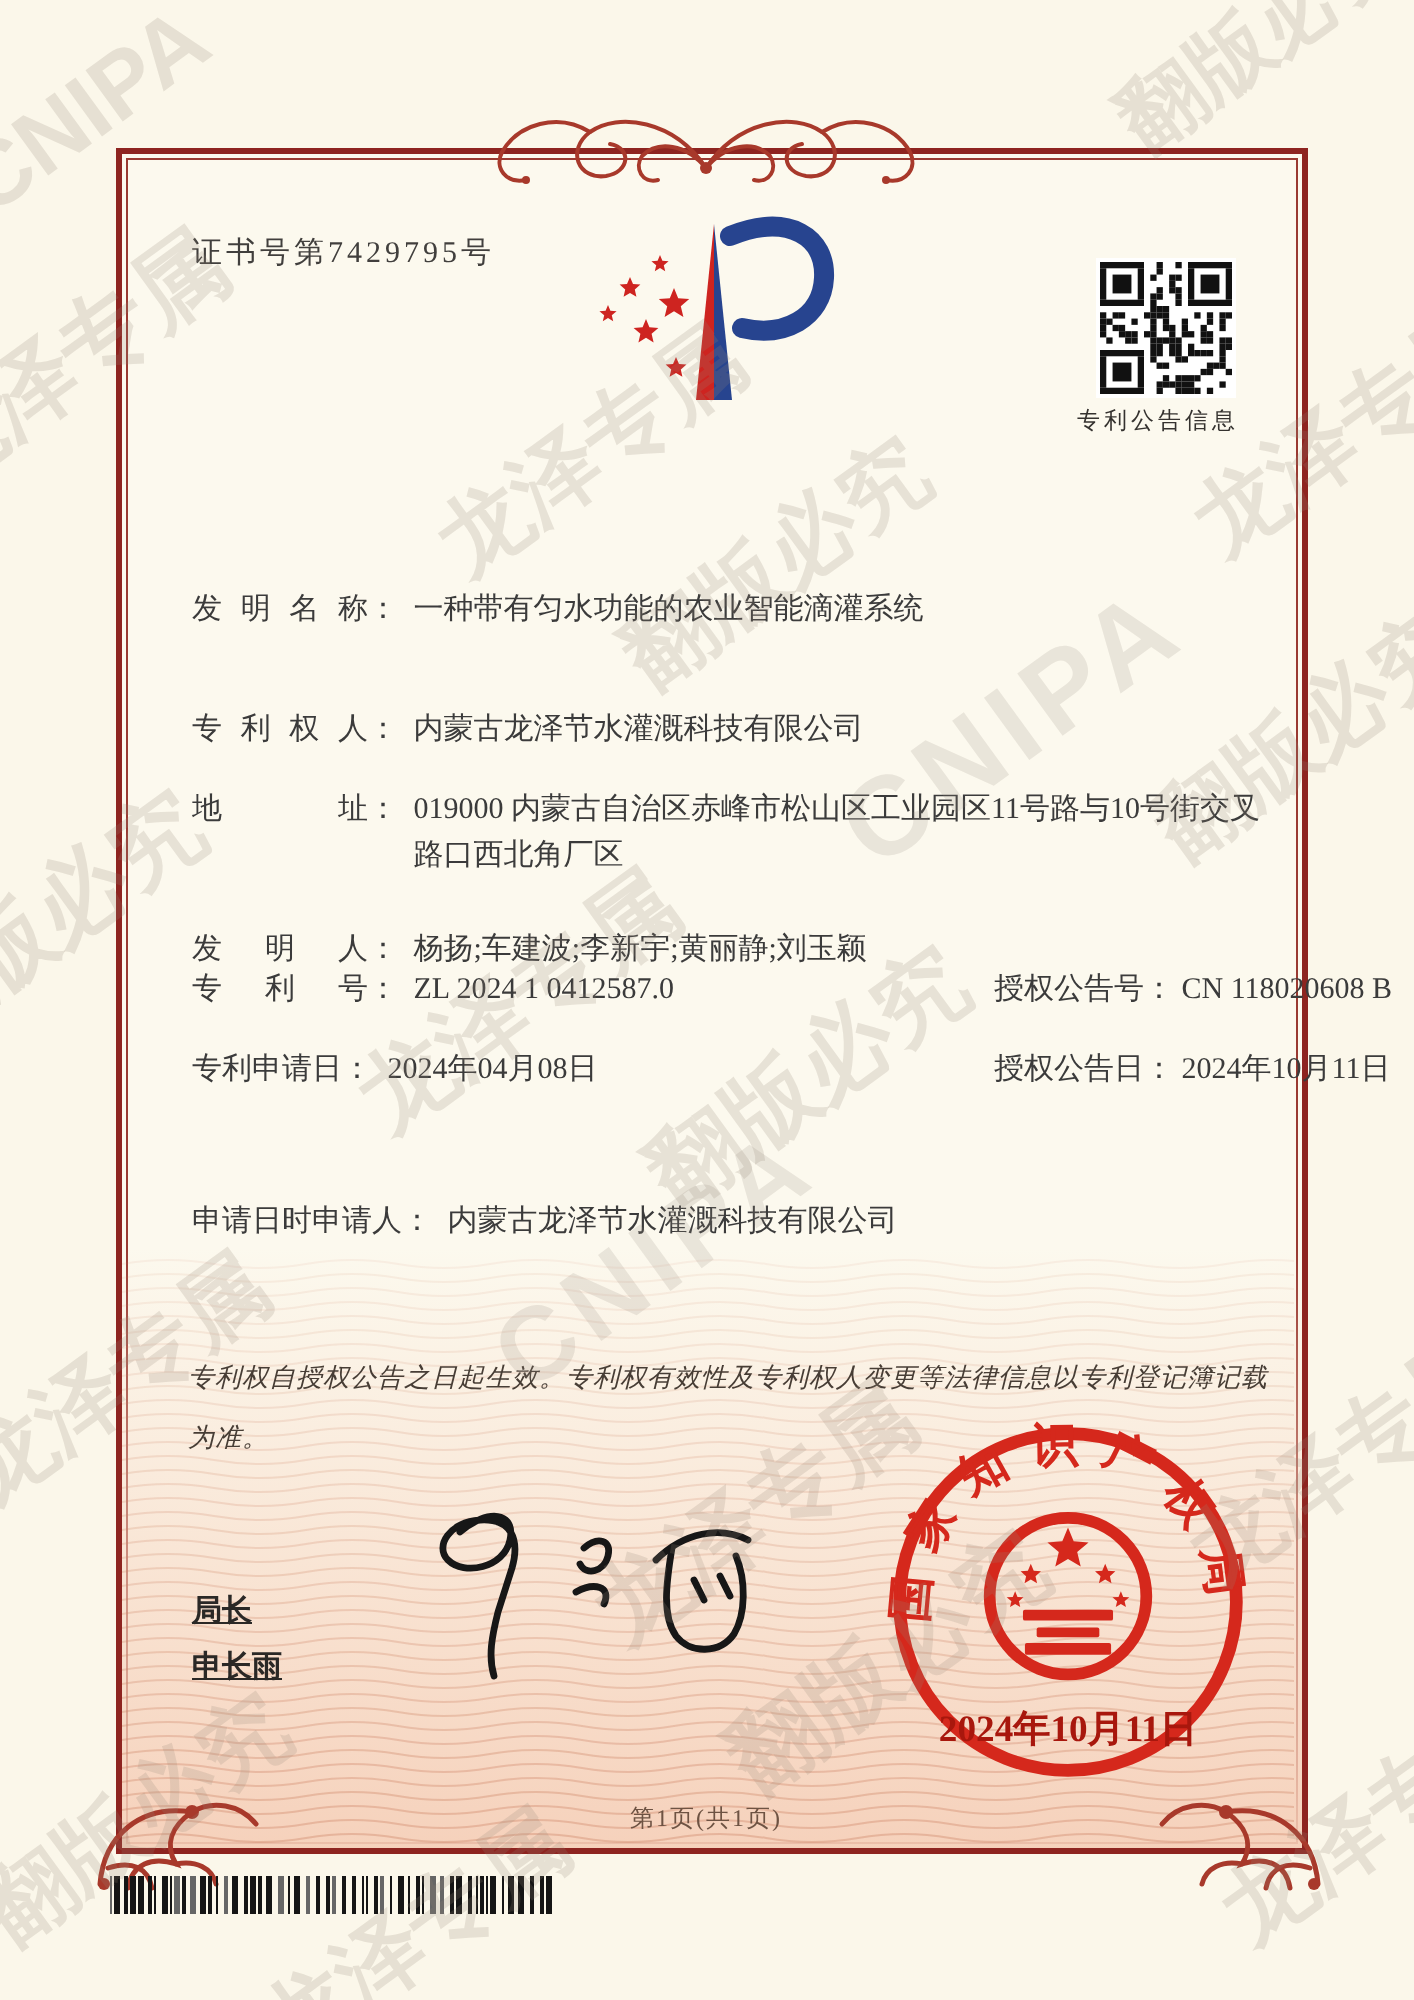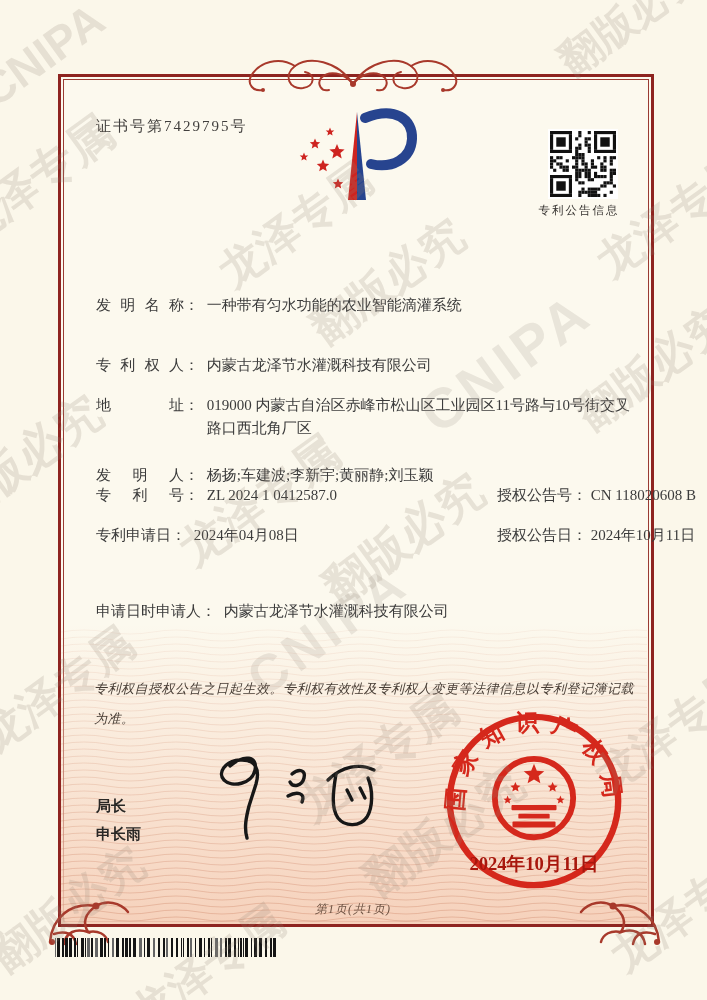--- a/index.html
+++ b/index.html
@@ -49,26 +49,26 @@
   .fcolon{vertical-align:top;}
   .fvalue{display:inline-block;vertical-align:top;max-width:438px;margin-left:4px;}
   .rcol{position:absolute;left:401px;top:0;white-space:nowrap;}
   .wide-label{display:inline-block;vertical-align:top;}
   .stmt{position:absolute;left:94px;top:674px;width:544px;z-index:4;
     font-style:italic;font-size:13px;line-height:30px;letter-spacing:0.5px;color:#473d35;}
   .stmt .indent{text-indent:2em;}
   
   .director{position:absolute;left:96px;top:792px;z-index:4;
     font-family:"Liberation Sans","DejaVu Sans",sans-serif;font-size:15px;font-weight:bold;
-    color:#2a2826;line-height:28px;}
+    color:#2a2826;line-height:28px;text-decoration:underline;}
   .signature{position:absolute;left:200px;top:744px;z-index:4;}
   .seal{position:absolute;left:441px;top:708px;z-index:5;}
   
   .page-footer{position:absolute;left:58px;top:901px;width:590px;text-align:center;
-    font-size:12px;color:#6e5343;z-index:4;letter-spacing:1px;font-style:italic;}
+    font-size:12px;color:#6e5343;z-index:4;letter-spacing:1px;}
   .barcode{position:absolute;left:55px;top:938px;height:19px;z-index:4;display:flex;align-items:stretch;}
   .barcode i{display:block;height:100%;}
 </style>
 </head>
 <body>
 
 <div class="page">
 
   <div class="wm" style="left:-28px;top:28px;font-size:46px;">CNIPA</div>
   <div class="wm" style="left:548px;top:-12px;font-size:42px;">翻版必究</div>

